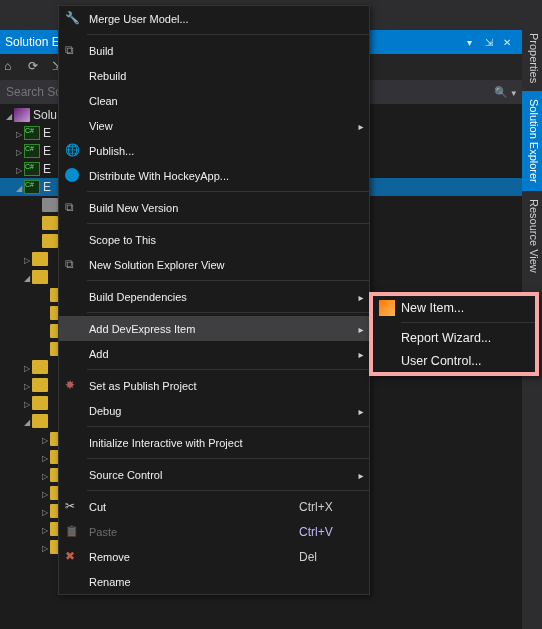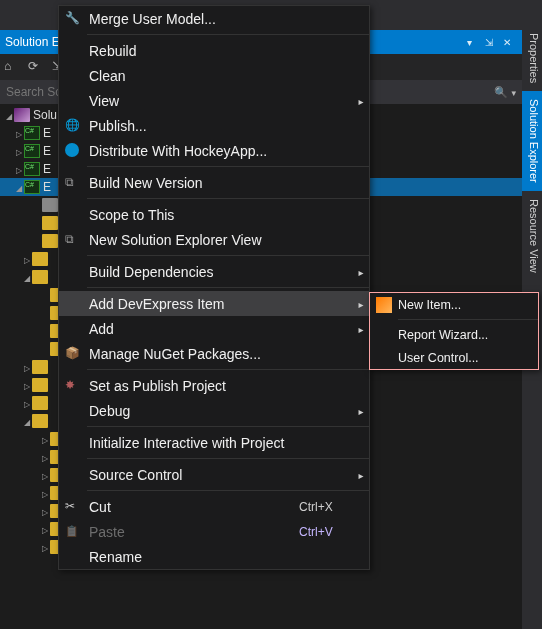--- a/index.html
+++ b/index.html
@@ -43,42 +43,42 @@
   .ico-cs::after{content:"C#";}
   .ico-folder{ background:#d9b02c; border-radius:1px;}
   .ico-ref{ background:#888; border-radius:1px;}
 
   
   .ctx { position: absolute; left: 58px; top: 5px; width: 312px; background: #1b1b1c; border: 1px solid #333; box-shadow: 2px 2px 6px rgba(0,0,0,.5); z-index: 10; }
   .ctx-row { display: flex; align-items: center; height: 25px; position: relative; }
   .ctx-row.hover { background: #3f3f41; }
   .ctx-icon-col { width: 28px; display: flex; align-items: center; justify-content: center; }
   .ctx-icon { width: 16px; height: 16px; display:inline-block; opacity:.85;}
-  .ctx-label { flex: 1; padding-left: 2px; color: #f0f0f0; white-space: nowrap; font-size: 14px; }
+  .ctx-label { flex: 1; padding-left: 2px; color: #f0f0f0; white-space: nowrap; font-size: 11px; }
   .ctx-label.dis { color: #6d6d6d; }
   .ctx-short { width: 70px; text-align: left; color: #cfcfcf; font-size: 12px; padding-right: 8px;}
   .ctx-short.dis { color: #c4b5fd; }
   .ctx-sub { width: 16px; text-align: center; color: #cfcfcf; }
   .ctx-sub::before { content: "▸"; font-size: 10px; }
   .ctx-sep { height: 1px; background: #333; margin: 3px 0 3px 28px; }
 
   
   .i-wrench::before{content:"🔧";font-size:12px;}
   .i-build::before{content:"⧉";font-size:12px;color:#aaa;}
   .i-globe::before{content:"🌐";font-size:12px;}
   .i-hockey::before{ content:""; display:block;width:14px;height:14px;border-radius:50%;background:#00a2ed;}
   .i-buildnew::before{content:"⧉";font-size:12px;color:#aaa;}
   .i-nuget::before{content:"📦";font-size:12px;}
   .i-star::before{content:"✸";font-size:12px;color:#c66;}
   .i-cut::before{content:"✂";font-size:12px;}
   .i-paste::before{content:"📋";font-size:11px;opacity:.4;}
   .i-remove::before{content:"✖";font-size:12px;color:#e06c4c;}
 
   
-  .subctx { position: absolute; left: 369px; top: 292px; width: 170px; background: #1b1b1c; border: 1px solid #fca5a5; box-shadow: 2px 2px 6px rgba(0,0,0,.5); z-index: 11; }
+  .subctx { position: absolute; left: 369px; top: 292px; width: 170px; background: #1b1b1c; border: 4px solid #fca5a5; box-shadow: 2px 2px 6px rgba(0,0,0,.5); z-index: 11; }
   .sub-row { display: flex; align-items: center; height: 23px; }
   .sub-icon-col { width: 28px; display:flex;align-items:center;justify-content:center;}
   .sub-label { flex: 1; color: #f0f0f0; font-size: 12.5px; }
   .i-dx{ display:inline-block;width:16px;height:16px; background:linear-gradient(135deg,#ff7a00,#ffb65c);}
 </style>
 </head>
 <body>
 
 <div class="side-tabs">
   <div class="side-tab">Properties</div>
@@ -217,20 +217,27 @@
 <div class="ctx">
   <div class="ctx-row">
       <span class="ctx-icon-col">
         <span class="ctx-icon i-wrench"></span>
       </span>
       <span class="ctx-label">Merge User Model...</span>
       <span class="ctx-short"></span>
     </div>
   <div class="ctx-sep"></div>
   <div class="ctx-row">
+      <span class="ctx-icon-col">
+        <span class="ctx-icon i-build"></span>
+      </span>
+      <span class="ctx-label">Build</span>
+      <span class="ctx-short"></span>
+    </div>
+  <div class="ctx-row">
       <span class="ctx-icon-col"></span>
       <span class="ctx-label">Rebuild</span>
       <span class="ctx-short"></span>
     </div>
   <div class="ctx-row">
       <span class="ctx-icon-col"></span>
       <span class="ctx-label">Clean</span>
       <span class="ctx-short"></span>
     </div>
   <div class="ctx-row">
@@ -282,27 +289,20 @@
   <div class="ctx-sep"></div>
   <div class="ctx-row hover">
       <span class="ctx-icon-col"></span>
       <span class="ctx-label">Add DevExpress Item</span>
       <span class="ctx-sub"></span>
     </div>
   <div class="ctx-row">
       <span class="ctx-icon-col"></span>
       <span class="ctx-label">Add</span>
       <span class="ctx-sub"></span>
-    </div>
-  <div class="ctx-row">
-      <span class="ctx-icon-col">
-        <span class="ctx-icon i-nuget"></span>
-      </span>
-      <span class="ctx-label">Manage NuGet Packages...</span>
-      <span class="ctx-short"></span>
     </div>
   <div class="ctx-sep"></div>
   <div class="ctx-row">
       <span class="ctx-icon-col">
         <span class="ctx-icon i-star"></span>
       </span>
       <span class="ctx-label">Set as Publish Project</span>
       <span class="ctx-short"></span>
     </div>
   <div class="ctx-row">
@@ -329,20 +329,27 @@
       </span>
       <span class="ctx-label">Cut</span>
       <span class="ctx-short">Ctrl+X</span>
     </div>
   <div class="ctx-row">
       <span class="ctx-icon-col">
         <span class="ctx-icon i-paste"></span>
       </span>
       <span class="ctx-label dis">Paste</span>
       <span class="ctx-short dis">Ctrl+V</span>
+    </div>
+  <div class="ctx-row">
+      <span class="ctx-icon-col">
+        <span class="ctx-icon i-remove"></span>
+      </span>
+      <span class="ctx-label">Remove</span>
+      <span class="ctx-short">Del</span>
     </div>
   <div class="ctx-row">
       <span class="ctx-icon-col">
         <span class="ctx-icon"></span>
       </span>
       <span class="ctx-label">Rename</span>
       <span class="ctx-short"></span>
     </div>
 
 </div>

